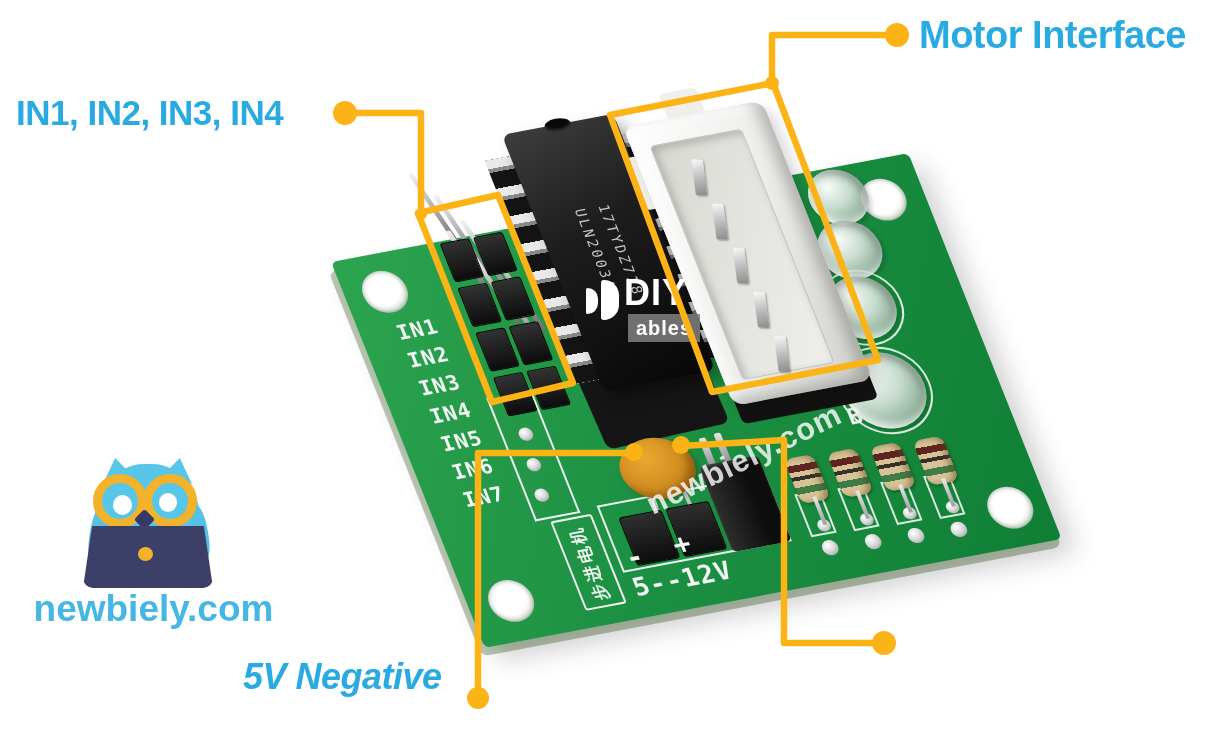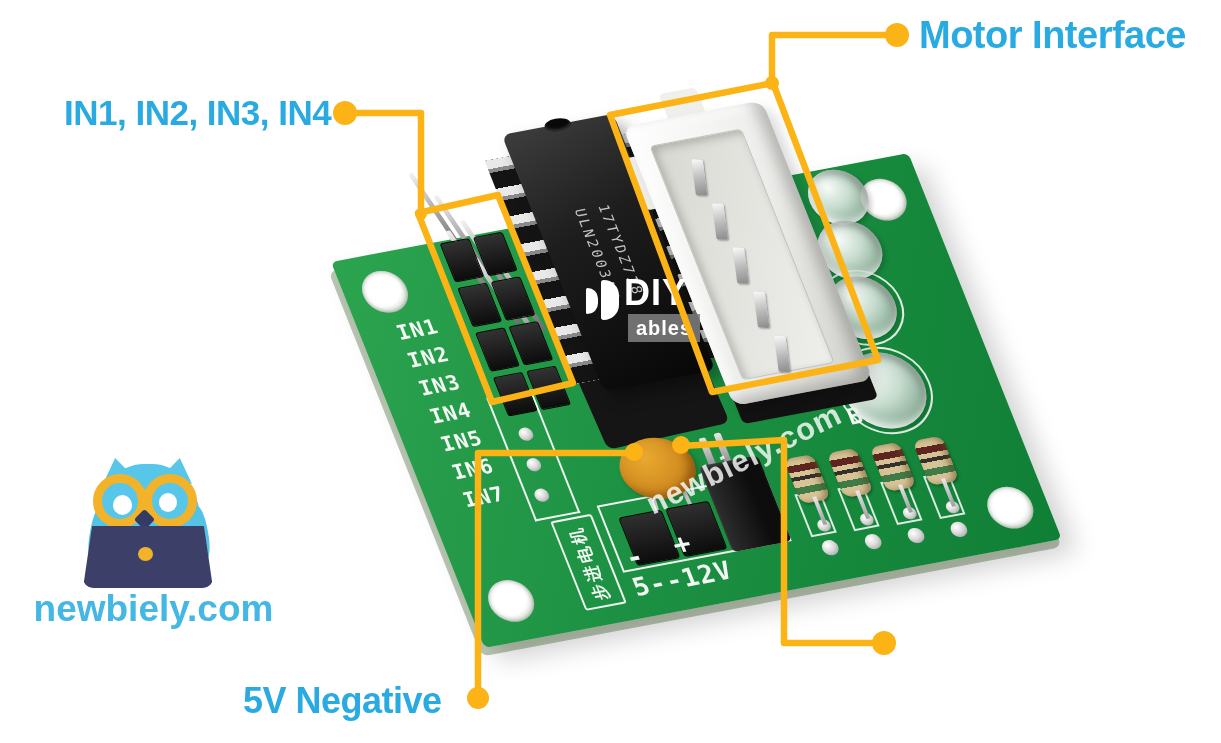--- a/index.html
+++ b/index.html
@@ -266,23 +266,23 @@
       <circle cx="421" cy="214" r="6"></circle>
       <circle cx="897" cy="35" r="12"></circle>
       <circle cx="772" cy="83" r="7"></circle>
       <circle cx="634" cy="452" r="9"></circle>
       <circle cx="478" cy="698" r="11"></circle>
       <circle cx="681" cy="445" r="9"></circle>
       <circle cx="884" cy="643" r="12"></circle>
     </g>
   </svg>
 
-  <div class="callout" style="left:16px;top:93px;font-size:35px;margin-left:48px;">IN1, IN2, IN3, IN4</div>
+  <div class="callout" style="left:16px;top:93px;font-size:35px;">IN1, IN2, IN3, IN4</div>
   <div class="callout" style="left:919px;top:14px;font-size:38px;">Motor Interface</div>
-  <div class="callout" style="left:243px;top:680px;font-size:36px;">5V Negative</div>
+  <div class="callout" style="left:243px;top:656px;font-size:36px;font-style:italic;">5V Negative</div>
 
   <div class="logo">
     <div class="ear-l"></div>
     <div class="ear-r"></div>
     <div class="head"></div>
     <div class="wing-l"></div>
     <div class="wing-r"></div>
     <div class="lens" style="left:67px;top:26px;"></div>
     <div class="lens" style="left:117px;top:26px;"></div>
     <div class="bridge"></div>

